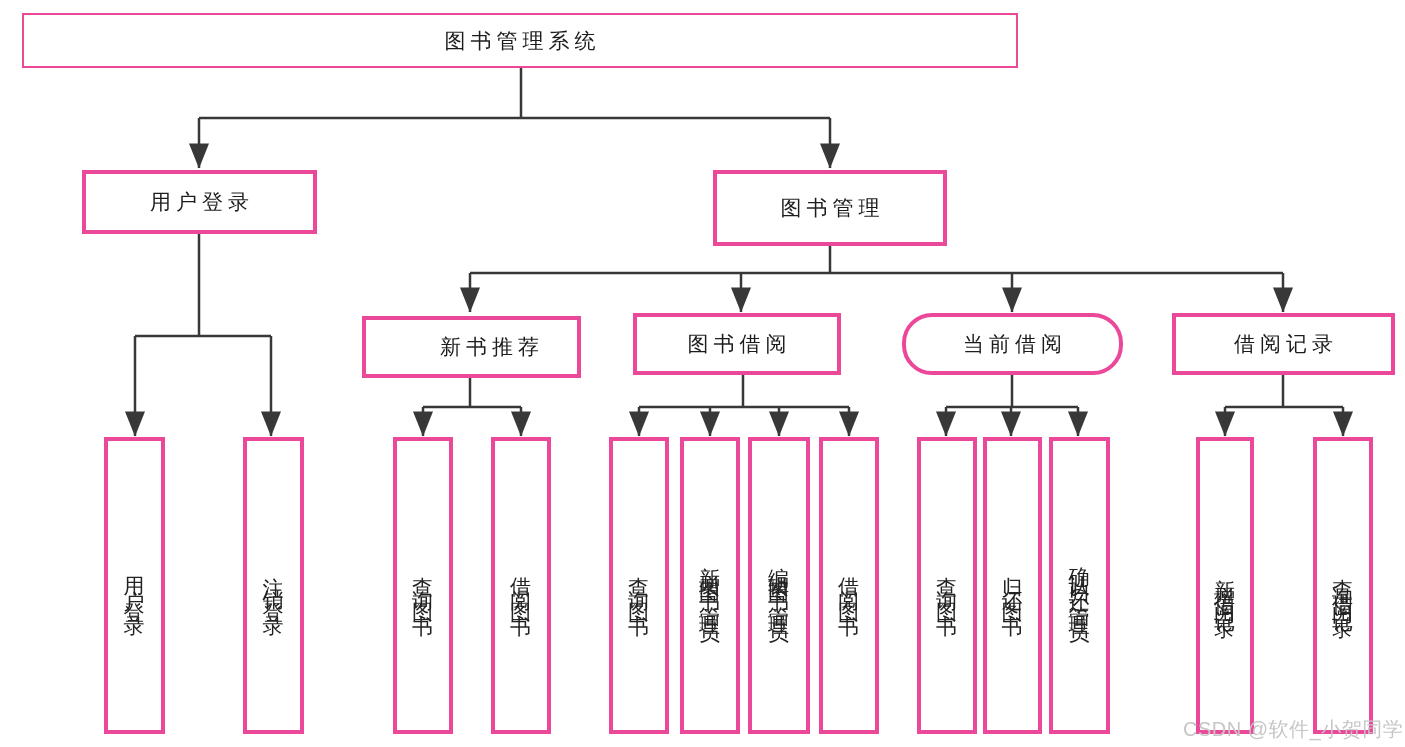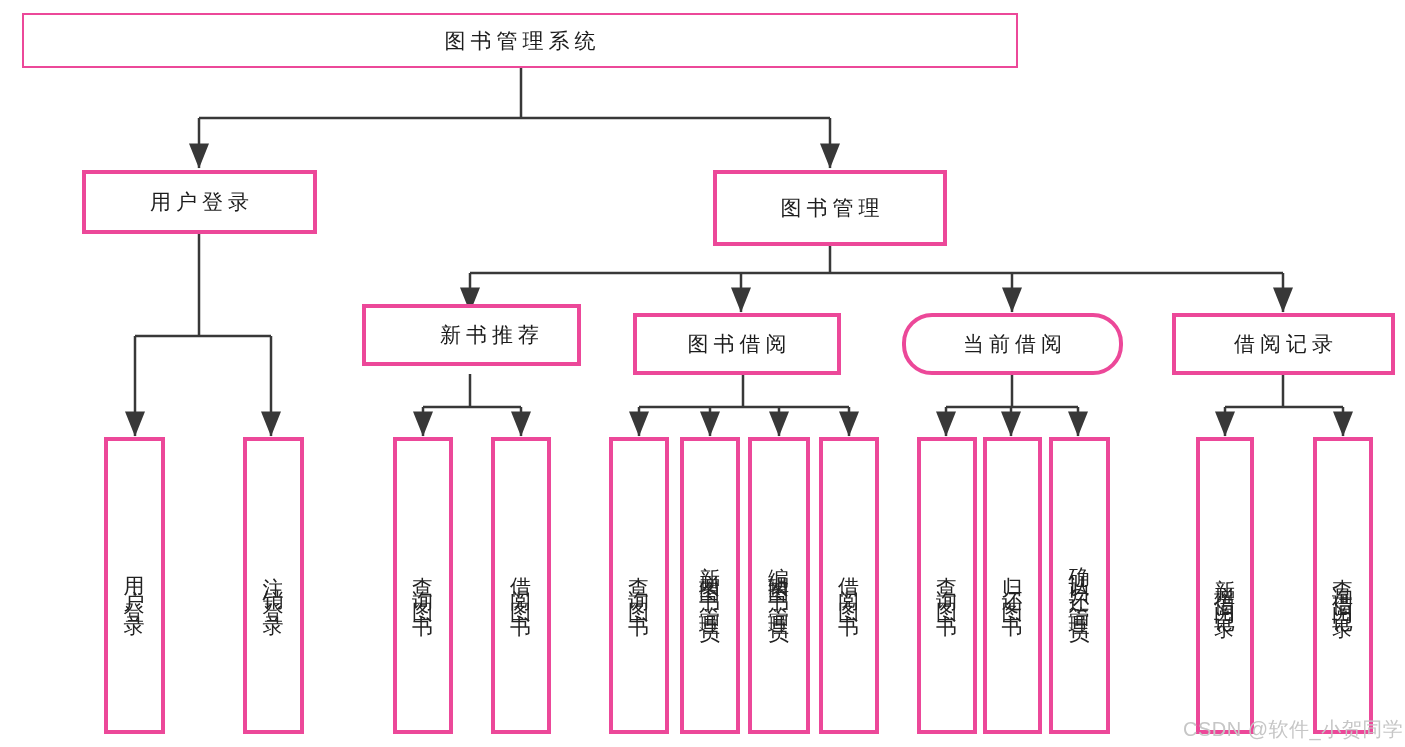--- a/index.html
+++ b/index.html
@@ -114,21 +114,21 @@
       <path d="M1225,407 V436" marker-end="url(#ah)"></path>
       <path d="M1343,407 V436" marker-end="url(#ah)"></path>
     </g>
   </svg>
 
   <div class="node hnode root">图书管理系统</div>
 
   <div class="node hnode" style="left:82px; top:170px; width:235px; height:64px;">用户登录</div>
   <div class="node hnode" style="left:713px; top:170px; width:234px; height:76px;">图书管理</div>
 
-  <div class="node hnode" style="left:362px; top:304px; width:219px; height:62px;padding-left:36px;">新书推荐</div>
+  <div class="node hnode" style="left:362px; top:316px; width:219px; height:62px;padding-left:36px;">新书推荐</div>
   <div class="node hnode" style="left:633px; top:313px; width:208px; height:62px;">图书借阅</div>
   <div class="node hnode" style="left:902px; top:313px; width:221px; height:62px;border-radius:30px;">当前借阅</div>
   <div class="node hnode" style="left:1172px; top:313px; width:223px; height:62px;">借阅记录</div>
 
   <div class="node vnode" style="left:104px; width:61px;">
     <span class="vtext vshort">用户登录</span>
   </div>
   <div class="node vnode" style="left:243px; width:61px;">
     <span class="vtext vshort">注销登录</span>
   </div>

